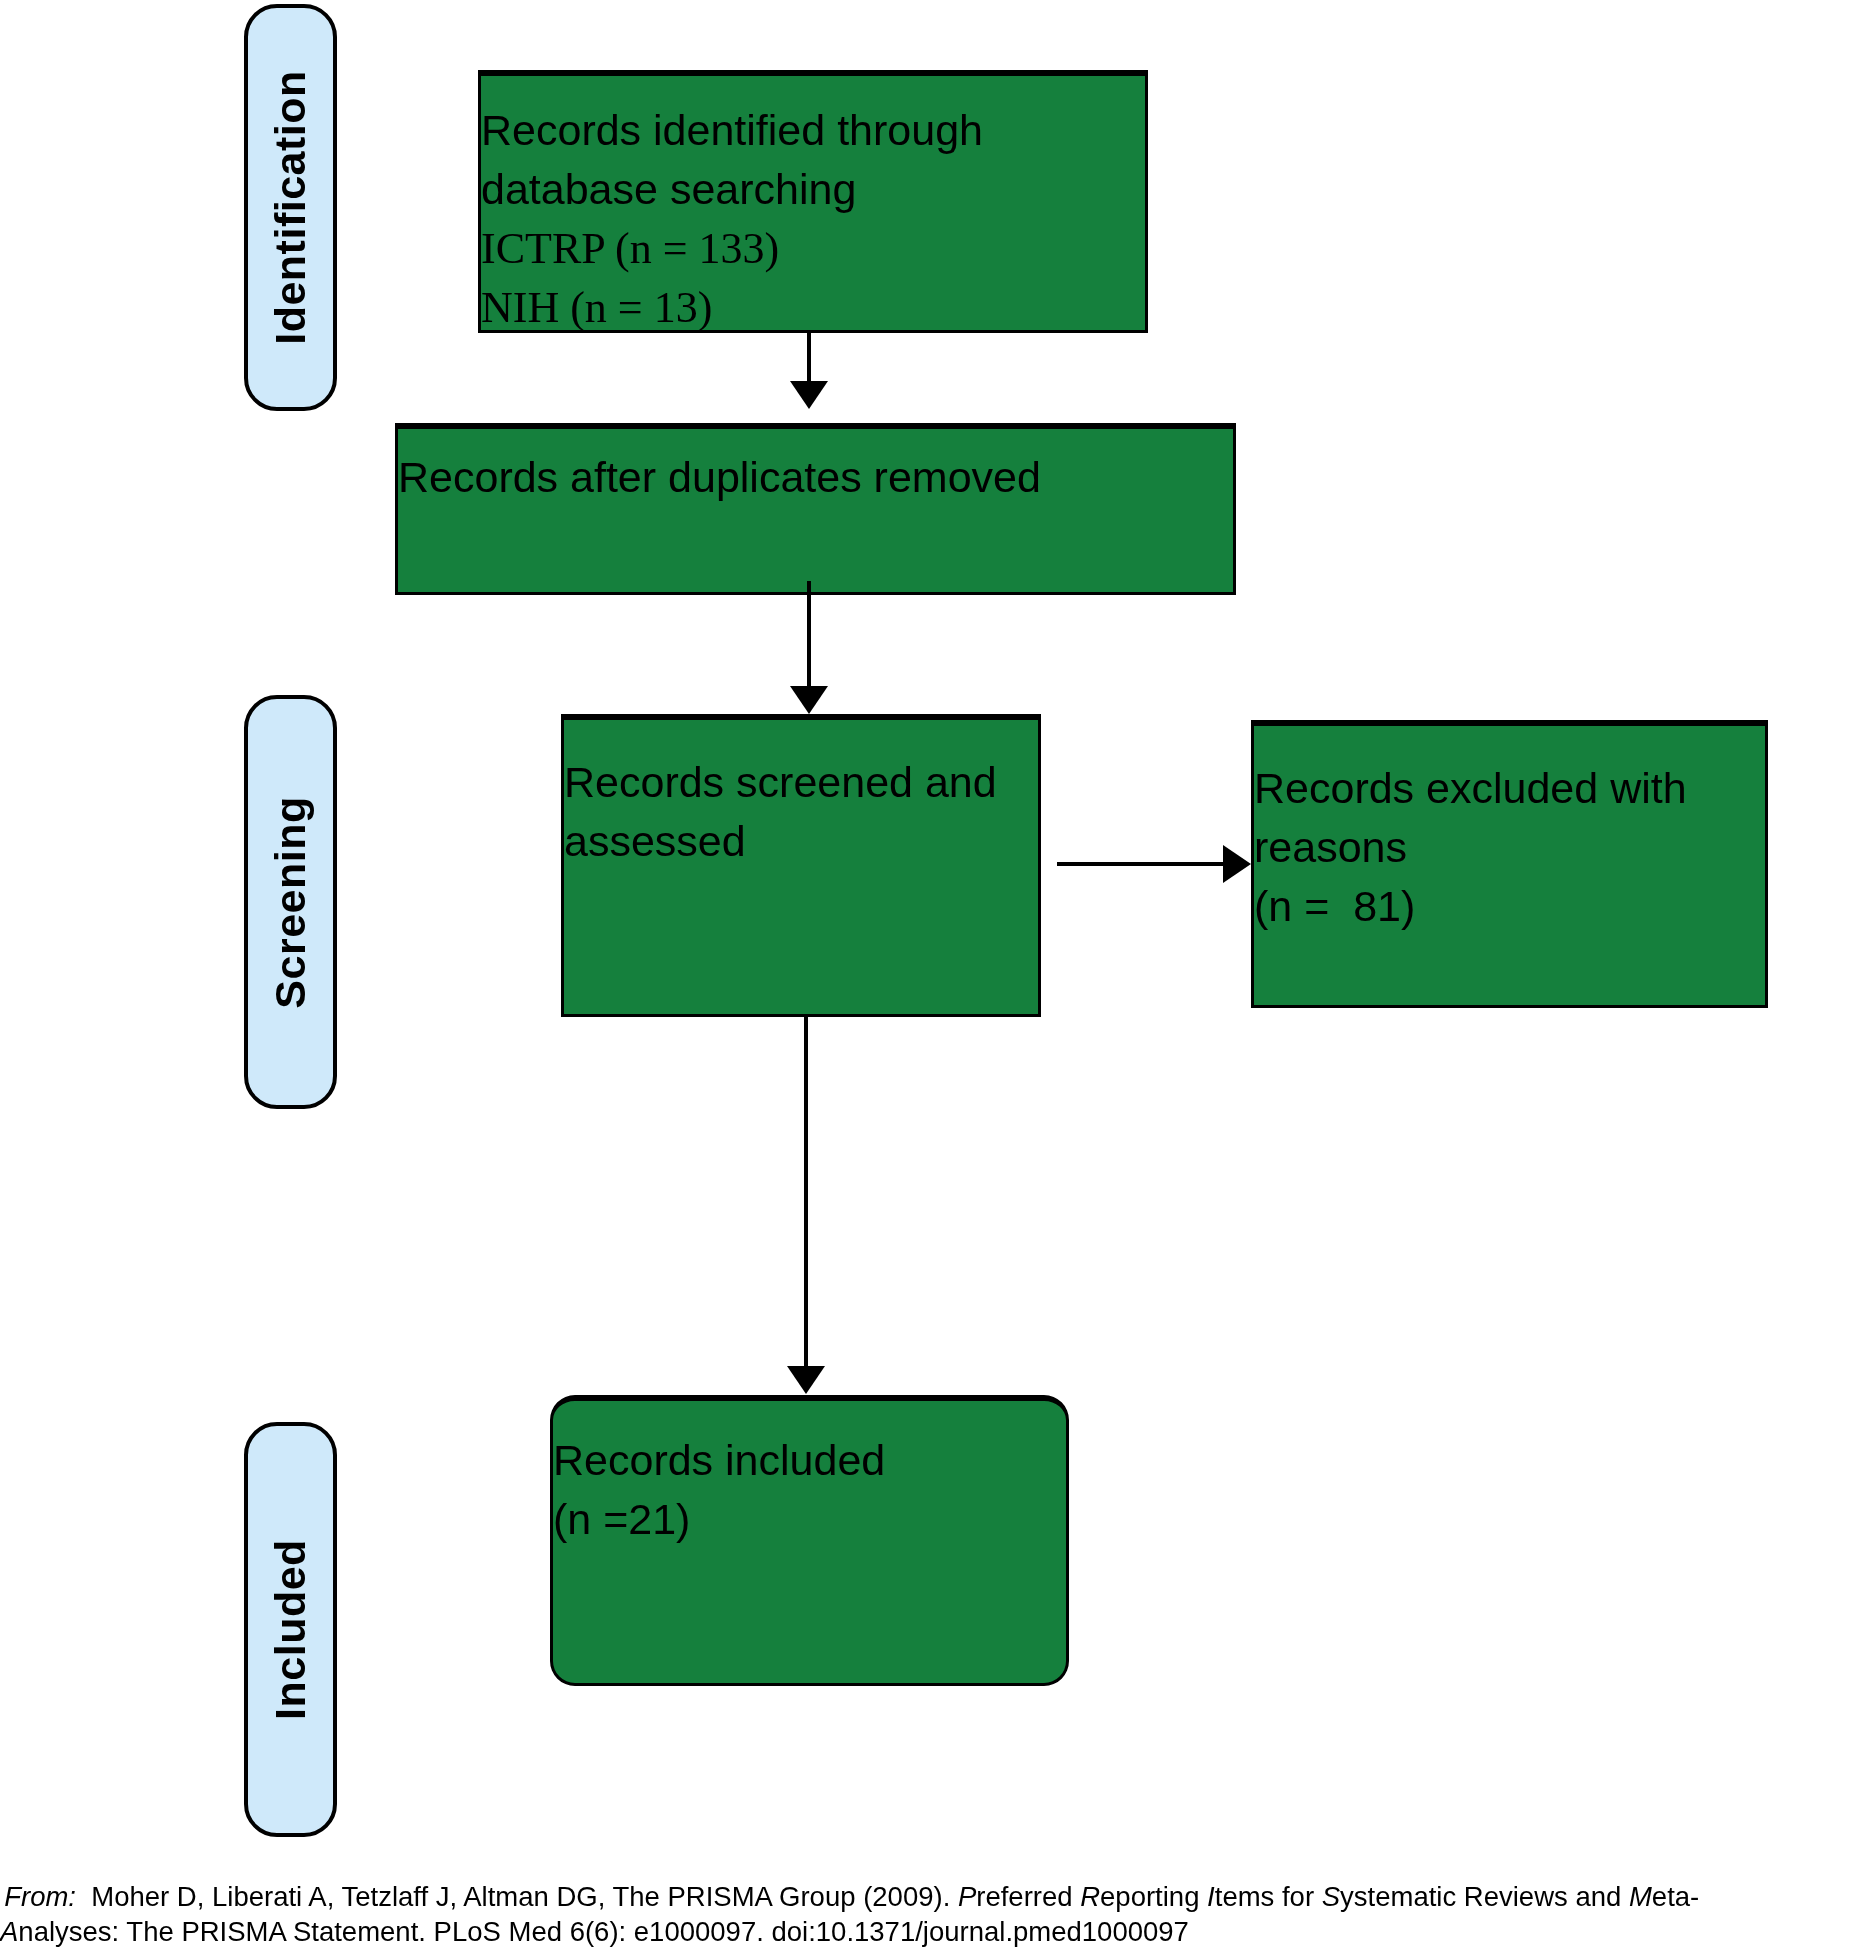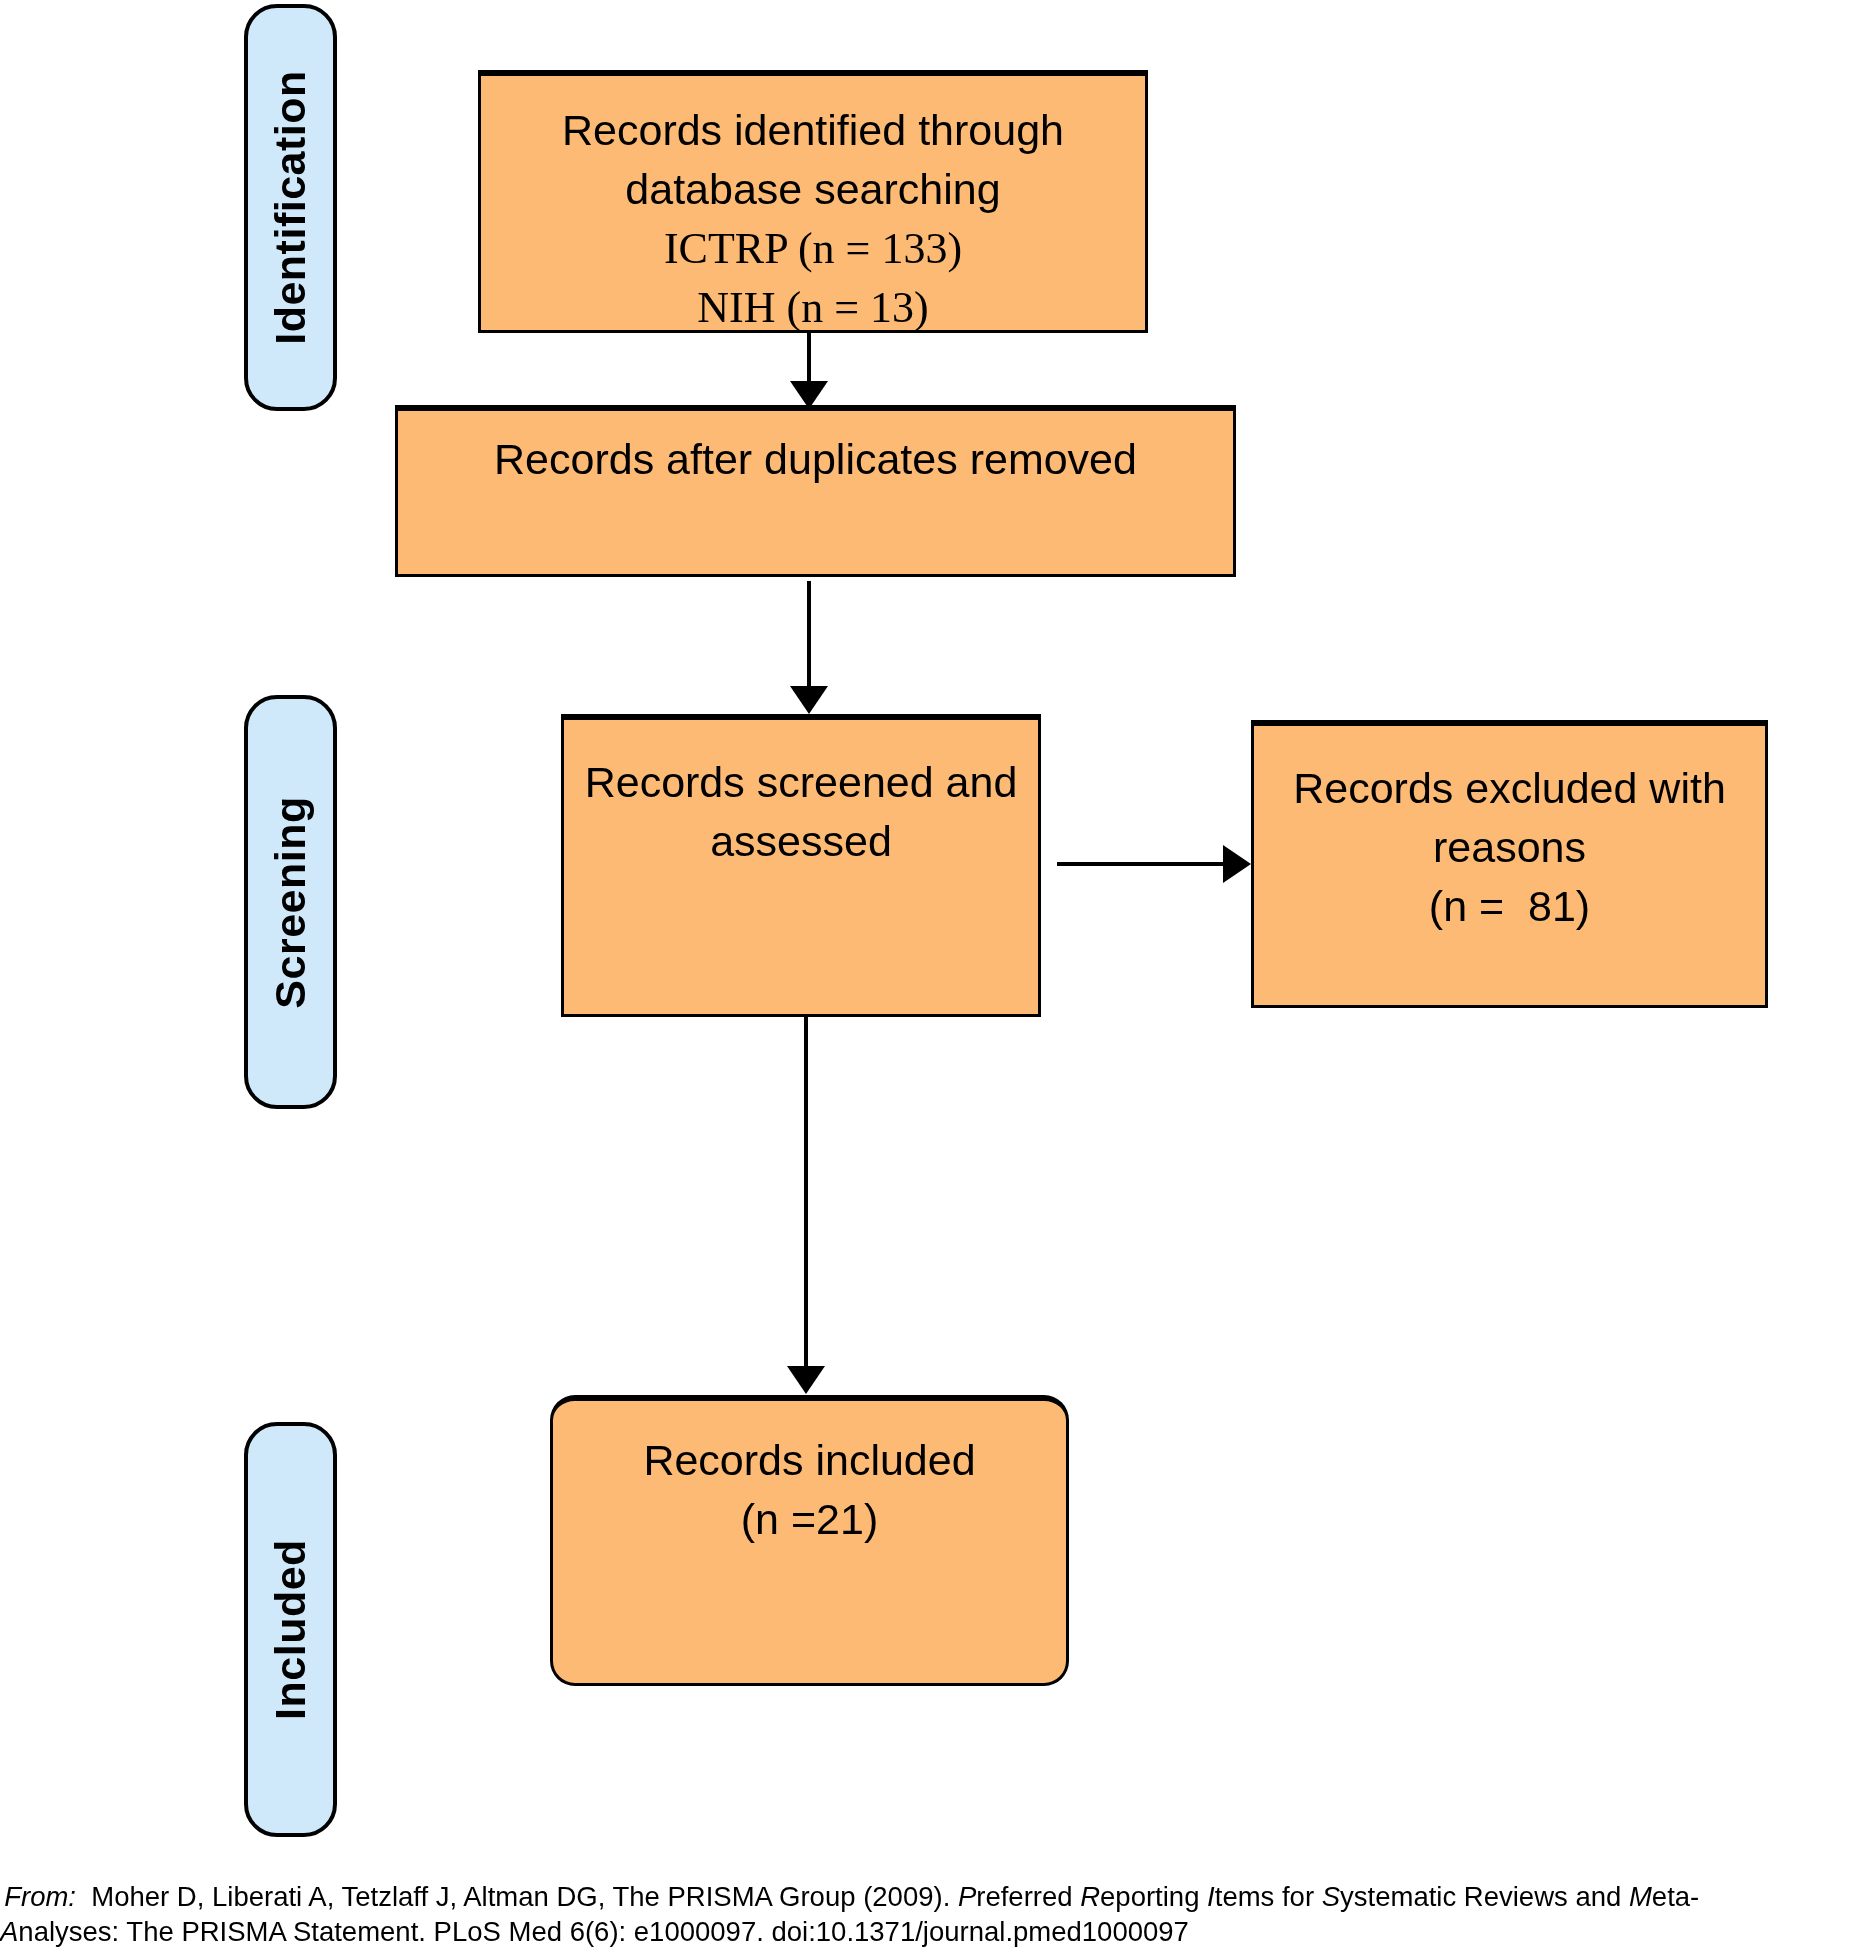--- a/index.html
+++ b/index.html
@@ -34,36 +34,35 @@
     letter-spacing: 0.5px;
   }
   #stage-identification { top: 3.7px;    height: 407px; }
   #stage-screening      { top: 695px; height: 414px; }
   #stage-included       { top: 1422px; height: 415px; }
 
   
   .flowbox {
     position: absolute;
     box-sizing: border-box;
-    background: #fdba74;
+    background: #15803d;
     border: 3.7px solid #000000;
     border-top-width: 6.3px;
-    text-align: center;
   }
   .box-line {
     font-size: 43px;
     line-height: 59px;
     white-space: pre;
   }
   .box-line.serif {
     font-family: "Liberation Serif", "DejaVu Serif", serif;
     font-size: 44px;
   }
   #box-identified { left: 478px;  top: 70px;  width: 670px; height: 263px; padding-top: 25px; }
-  #box-dedup      { left: 395px;  top: 405px;  width: 841px; height: 172px; padding-top: 19px; }
+  #box-dedup      { left: 395px;  top: 423px;  width: 841px; height: 172px; padding-top: 19px; }
   #box-screened   { left: 561px; top: 714px; width: 480px;  height: 303px; padding-top: 33px; }
   #box-excluded   { left: 1251px; top: 720px; width: 517px;  height: 288px; padding-top: 33px; }
   #box-included   { left: 550px; top: 1395px; width: 519px;  height: 291px; padding-top: 30px; border-radius: 25px; }
 
   
   .shaft-v { position: absolute; width: 4.2px;  background: #000000; }
   .shaft-h { position: absolute; height: 4.2px; background: #000000; }
   .head-down {
     position: absolute; width: 0; height: 0;
     border-left: 19px solid transparent;

